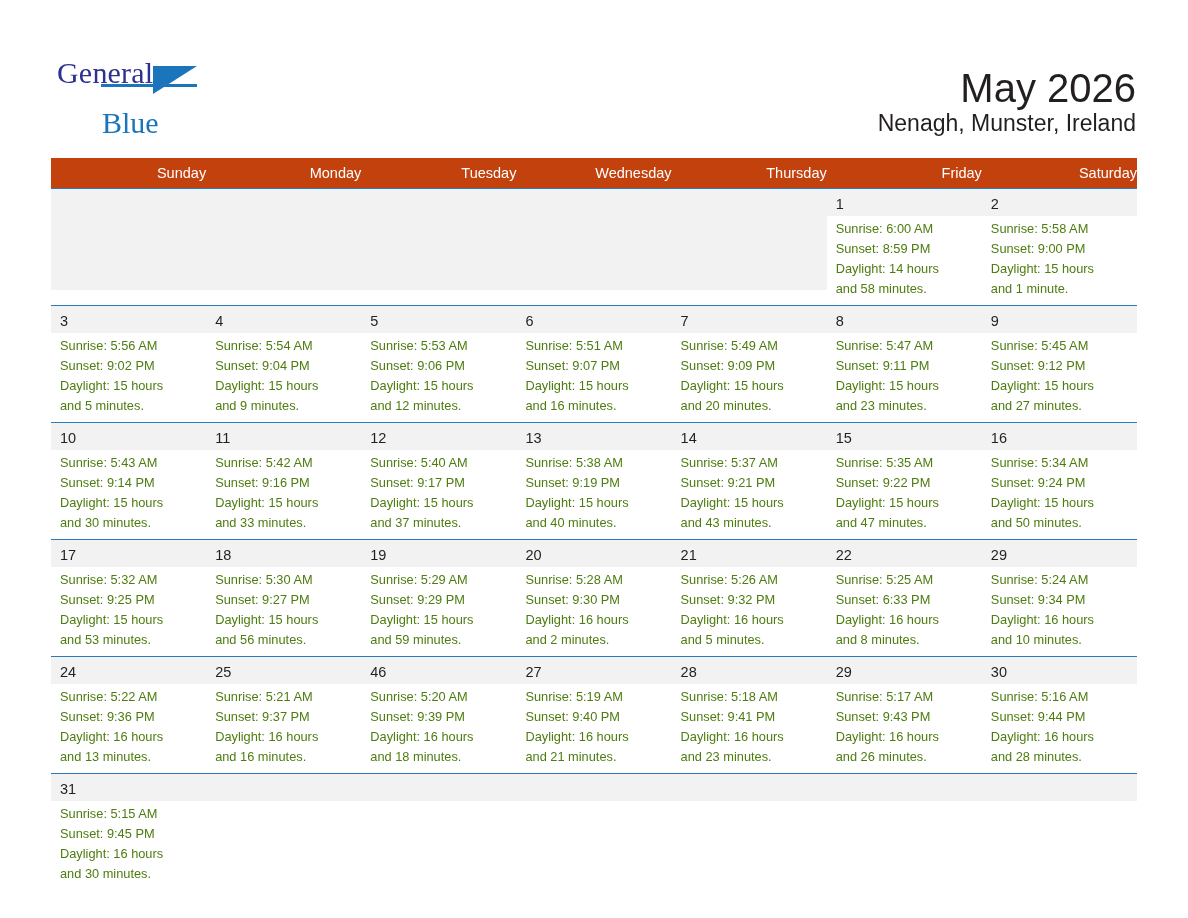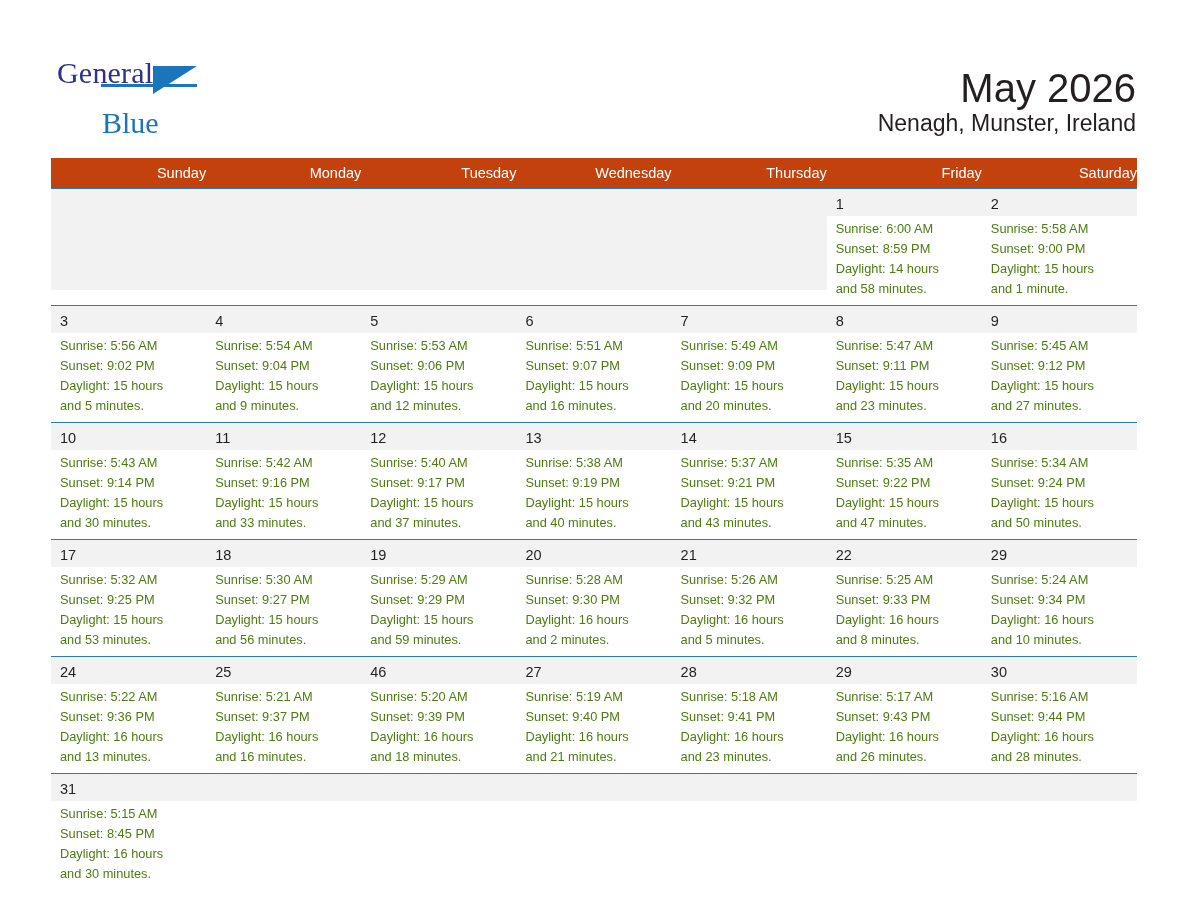--- a/index.html
+++ b/index.html
@@ -390,21 +390,21 @@
               <div class="info">Sunrise: 5:26 AM
 Sunset: 9:32 PM
 Daylight: 16 hours
 and 5 minutes.</div>
             </div>
           </td>
         <td>
             <div class="cell">
               <div class="daynum">22</div>
               <div class="info">Sunrise: 5:25 AM
-Sunset: 9:33 PM
+Sunset: 6:33 PM
 Daylight: 16 hours
 and 8 minutes.</div>
             </div>
           </td>
         <td>
             <div class="cell">
               <div class="daynum">29</div>
               <div class="info">Sunrise: 5:24 AM
 Sunset: 9:34 PM
 Daylight: 16 hours
@@ -477,21 +477,21 @@
 and 28 minutes.</div>
             </div>
           </td>
       </tr>
 
       <tr>
         <td>
             <div class="cell">
               <div class="daynum">31</div>
               <div class="info">Sunrise: 5:15 AM
-Sunset: 8:45 PM
+Sunset: 9:45 PM
 Daylight: 16 hours
 and 30 minutes.</div>
             </div>
           </td>
         <td>
             <div class="cell empty" style="min-height: 24px; background: rgb(242, 242, 242);">
               <div class="daynum" style="background: transparent;"></div>
             </div>
           </td>
         <td>

